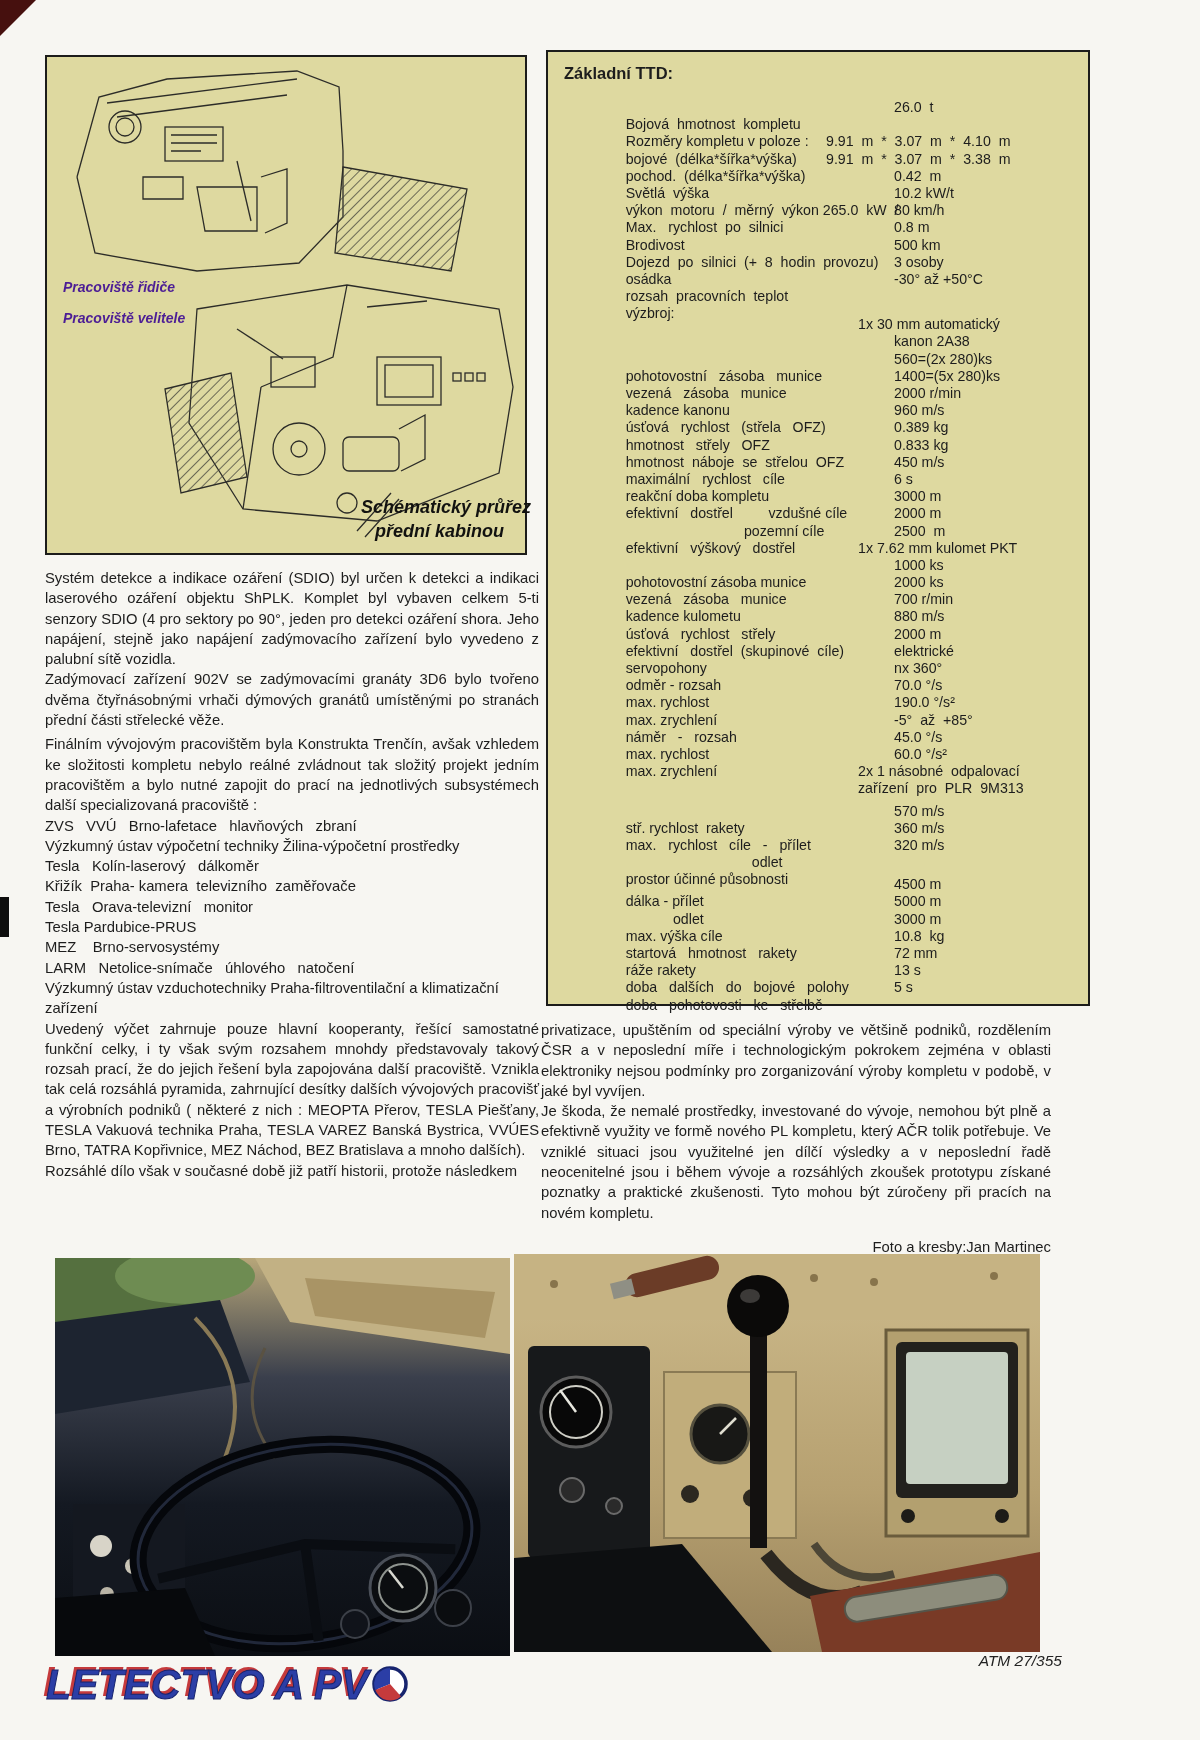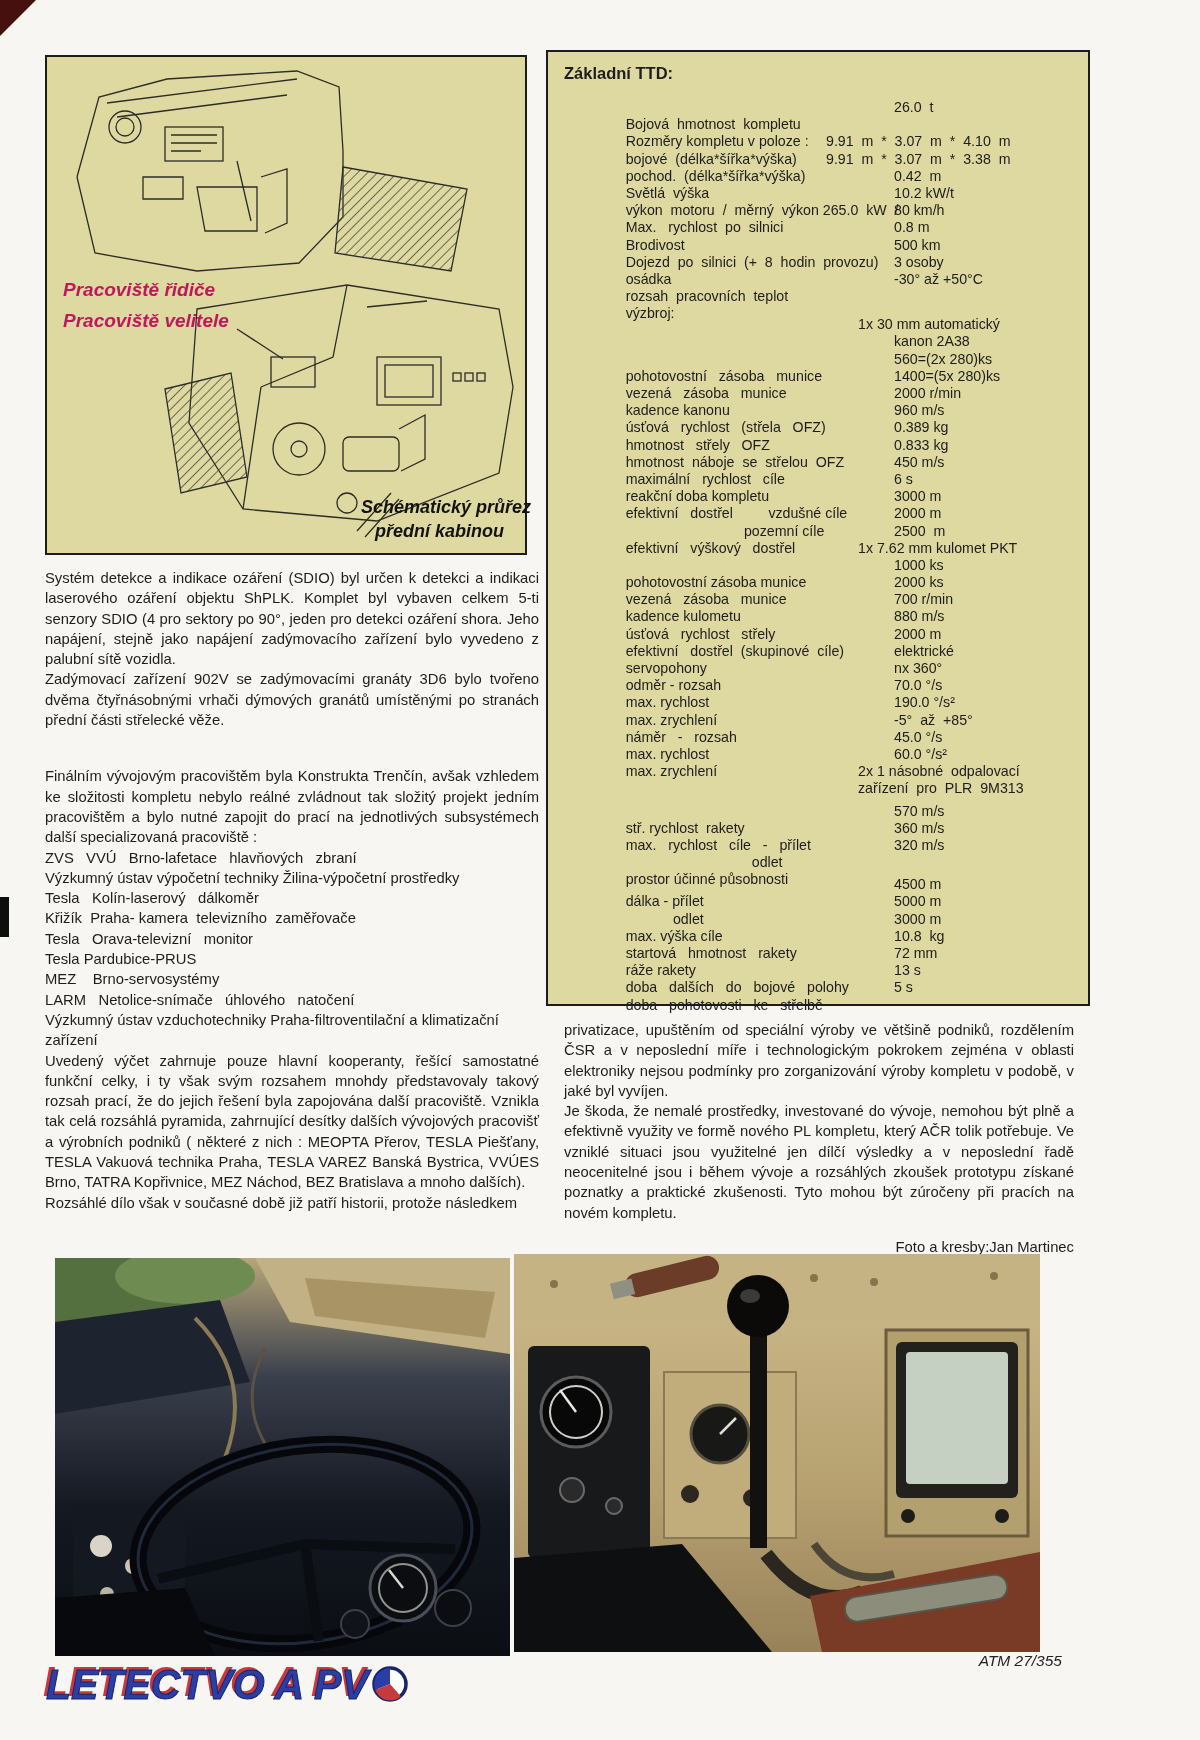--- a/index.html
+++ b/index.html
@@ -11,21 +11,21 @@
   }
   
   .corner-mark{position:absolute;left:0;top:0;width:0;height:0;
     border-top:36px solid #46100e;border-right:36px solid transparent;}
   .edge-bar{position:absolute;left:0;top:897px;width:9px;height:40px;background:#0e0e0e;}
 
   
   .khaki{background:var(--khaki,#ded9a0);border:2px solid #1c1c1a;box-sizing:border-box;}
   .schematic-box{position:absolute;left:45px;top:55px;width:482px;height:500px;}
   .schematic-box svg{position:absolute;left:0;top:0;}
-  .slabel{position:absolute;font-style:italic;font-weight:bold;font-size:19px;color:#be185d;white-space:nowrap;}
+  .slabel{position:absolute;font-style:italic;font-weight:bold;font-size:14px;color:#4c1d95;white-space:nowrap;}
   .slabel.driver{left:16px;top:222px;}
   .slabel.commander{left:16px;top:253px;}
   .scap{position:absolute;font-style:italic;font-weight:bold;font-size:18px;color:#121210;line-height:24px;white-space:nowrap;}
   .scap.l1{left:314px;top:438px;}
   .scap.l2{left:328px;top:462px;}
 
   
   .ttd-box{position:absolute;left:546px;top:50px;width:544px;height:956px;padding:10px 14px;}
   .ttd-title{font-weight:bold;font-size:16.5px;margin:2px 0 16px 2px;}
   .trow{position:relative;height:17.2px;line-height:17.2px;font-size:14.2px;white-space:pre;}
@@ -33,23 +33,23 @@
   .trow .tv{position:absolute;left:332px;top:0;white-space:pre;}
   .trow.vwide .tv{left:264px;}
   .trow.vh .tv{left:296px;text-align:right;}
   .trow.vh2 .tv{left:332px;}
   .trow.gap{margin-top:11px;}
   .trow.gap-s{margin-top:5px;}
 
   
   .col{position:absolute;font-size:14.8px;line-height:20.3px;text-align:justify;}
   .left-col{left:45px;top:568px;width:494px;}
-  .right-col{left:564px;top:1020px;width:510px;}
+  .right-col{left:541px;top:1020px;width:510px;}
   .bp{margin:0;}
-  .bp.mt{margin-top:36px;}
+  .bp.mt{margin-top:4px;}
   .bp.line{text-align:left;white-space:pre-wrap;}
   .bp.credit{text-align:right;margin-top:14px;}
 
   
   .photo{position:absolute;overflow:hidden;}
   .photo-left{left:55px;top:1258px;width:455px;height:398px;}
   .photo-right{left:514px;top:1254px;width:526px;height:398px;}
 
   
   .logo{position:absolute;left:46px;top:1658px;height:52px;display:flex;align-items:center;}

